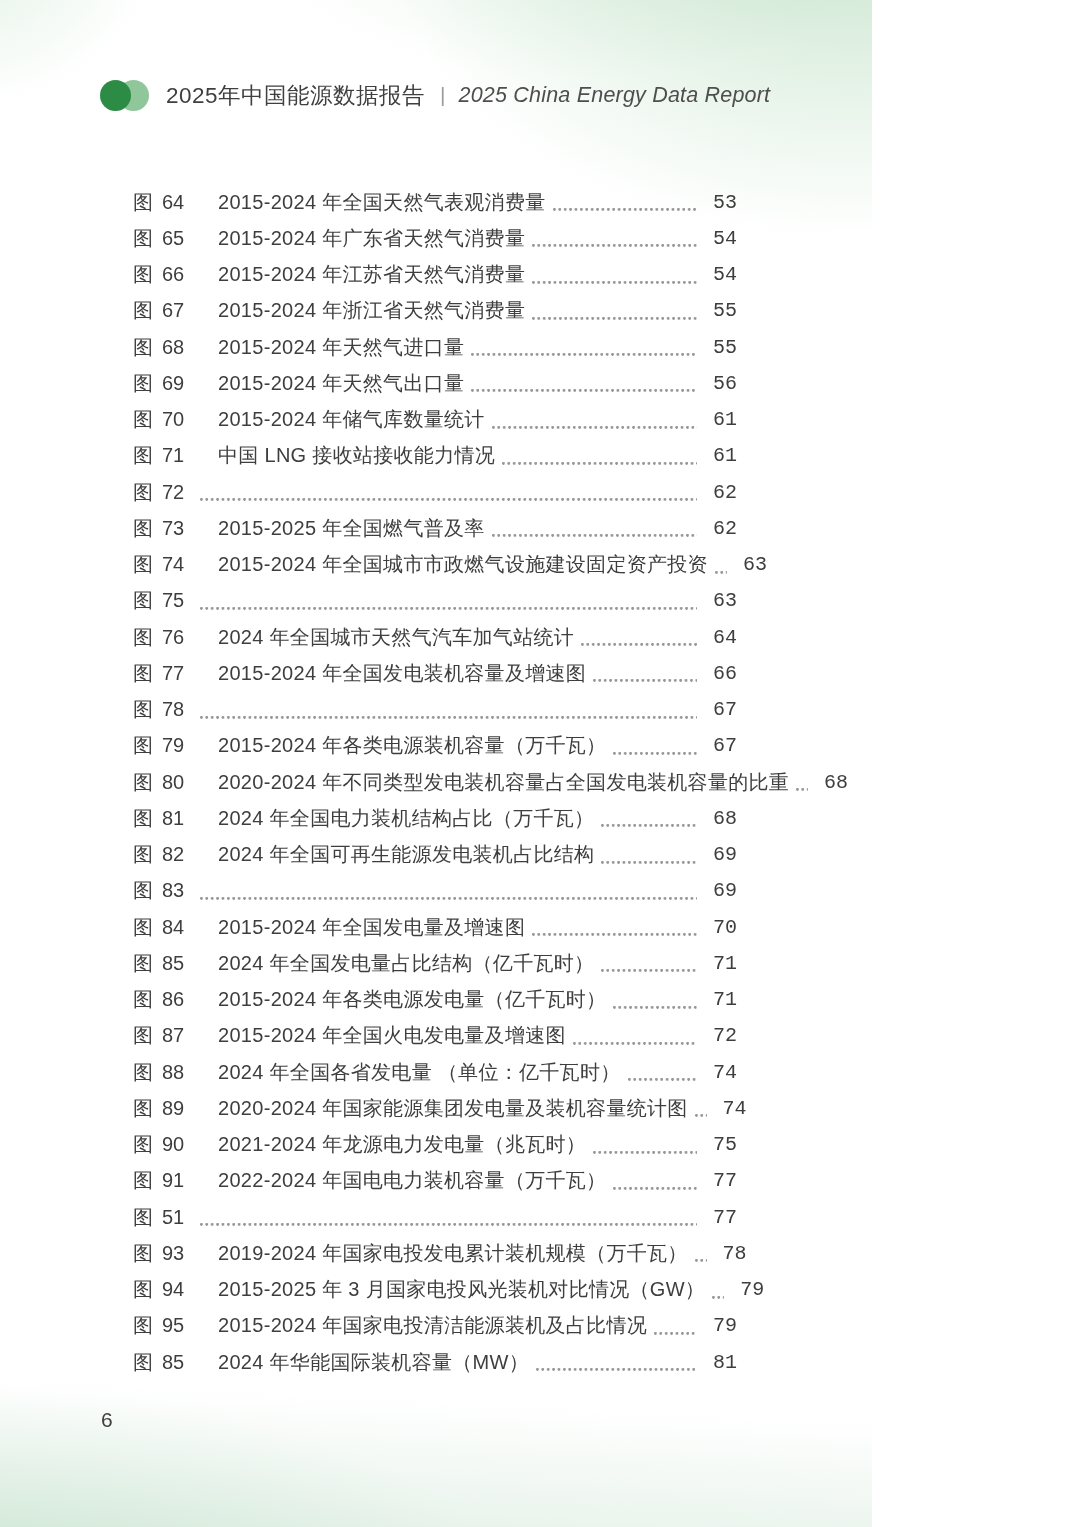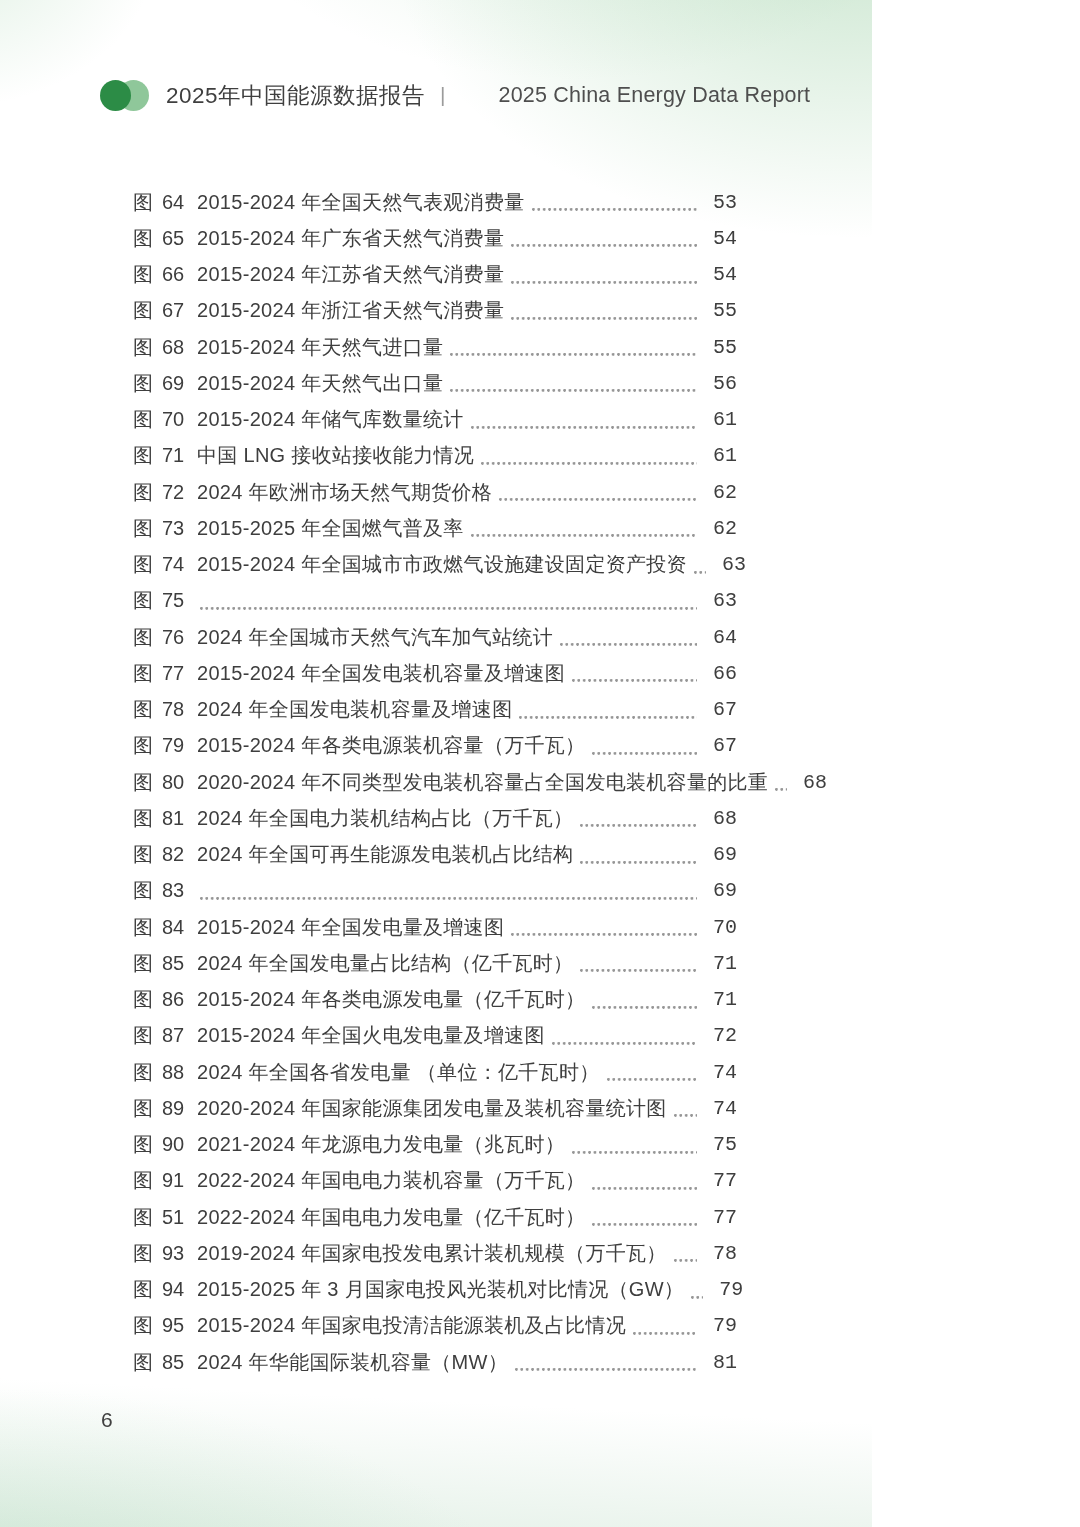--- a/index.html
+++ b/index.html
@@ -42,44 +42,44 @@
     white-space: nowrap;
   }
   .header-sep {
     margin: 0 13px 0 15px;
     font-size: 21px;
     color: #9b9b9b;
     font-weight: 300;
   }
   .header-title-en {
     font-size: 21.5px;
+    font-style: italic;
     color: #4e4e4e;
     letter-spacing: 0.2px;
     white-space: nowrap;
-    margin-left: 40px;
   }
 
   
   .toc {
     position: absolute;
     top: 184px;
     left: 133px;
     right: 135px;
   }
   .toc-row {
     display: flex;
     align-items: center;
     height: 36.25px;
     font-size: 20px;
     color: #3e3e3e;
     white-space: nowrap;
   }
   .toc-fig   { flex: 0 0 21px; }
   .toc-num   { flex: 0 0 31px; margin-left: 8px; }
-  .toc-title { margin-left: 4px; letter-spacing: 0.3px; }
+  .toc-title { margin-left: 25px; letter-spacing: 0.3px; }
   .toc-leader {
     flex: 1 1 auto;
     height: 3px;
     min-width: 12px;
     margin: 15px 4px 0 7px;
     background-image: radial-gradient(circle at 1.4px 1.4px, #969696 1.15px, rgba(0,0,0,0) 1.6px);
     background-size: 5.4px 3px;
     background-repeat: repeat-x;
   }
   .toc-page {
@@ -166,21 +166,20 @@
       <div class="toc-row">
     <span class="toc-fig">图</span>
     <span class="toc-num">71</span>
     <span class="toc-title">中国 LNG 接收站接收能力情况</span>
     <span class="toc-leader"></span>
     <span class="toc-page">61</span>
   </div>
       <div class="toc-row">
     <span class="toc-fig">图</span>
     <span class="toc-num">72</span>
-    <span class="toc-title">2024 年欧洲市场天然气期货价格</span>
     <span class="toc-leader"></span>
     <span class="toc-page">62</span>
   </div>
       <div class="toc-row">
     <span class="toc-fig">图</span>
     <span class="toc-num">73</span>
     <span class="toc-title">2015-2025 年全国燃气普及率</span>
     <span class="toc-leader"></span>
     <span class="toc-page">62</span>
   </div>
@@ -207,21 +206,20 @@
       <div class="toc-row">
     <span class="toc-fig">图</span>
     <span class="toc-num">77</span>
     <span class="toc-title">2015-2024 年全国发电装机容量及增速图</span>
     <span class="toc-leader"></span>
     <span class="toc-page">66</span>
   </div>
       <div class="toc-row">
     <span class="toc-fig">图</span>
     <span class="toc-num">78</span>
-    <span class="toc-title">2024 年全国发电装机容量及增速图</span>
     <span class="toc-leader"></span>
     <span class="toc-page">67</span>
   </div>
       <div class="toc-row">
     <span class="toc-fig">图</span>
     <span class="toc-num">79</span>
     <span class="toc-title">2015-2024 年各类电源装机容量（万千瓦）</span>
     <span class="toc-leader"></span>
     <span class="toc-page">67</span>
   </div>
@@ -304,21 +302,20 @@
       <div class="toc-row">
     <span class="toc-fig">图</span>
     <span class="toc-num">91</span>
     <span class="toc-title">2022-2024 年国电电力装机容量（万千瓦）</span>
     <span class="toc-leader"></span>
     <span class="toc-page">77</span>
   </div>
       <div class="toc-row">
     <span class="toc-fig">图</span>
     <span class="toc-num">51</span>
-    <span class="toc-title">2022-2024 年国电电力发电量（亿千瓦时）</span>
     <span class="toc-leader"></span>
     <span class="toc-page">77</span>
   </div>
       <div class="toc-row">
     <span class="toc-fig">图</span>
     <span class="toc-num">93</span>
     <span class="toc-title">2019-2024 年国家电投发电累计装机规模（万千瓦）</span>
     <span class="toc-leader"></span>
     <span class="toc-page">78</span>
   </div>

